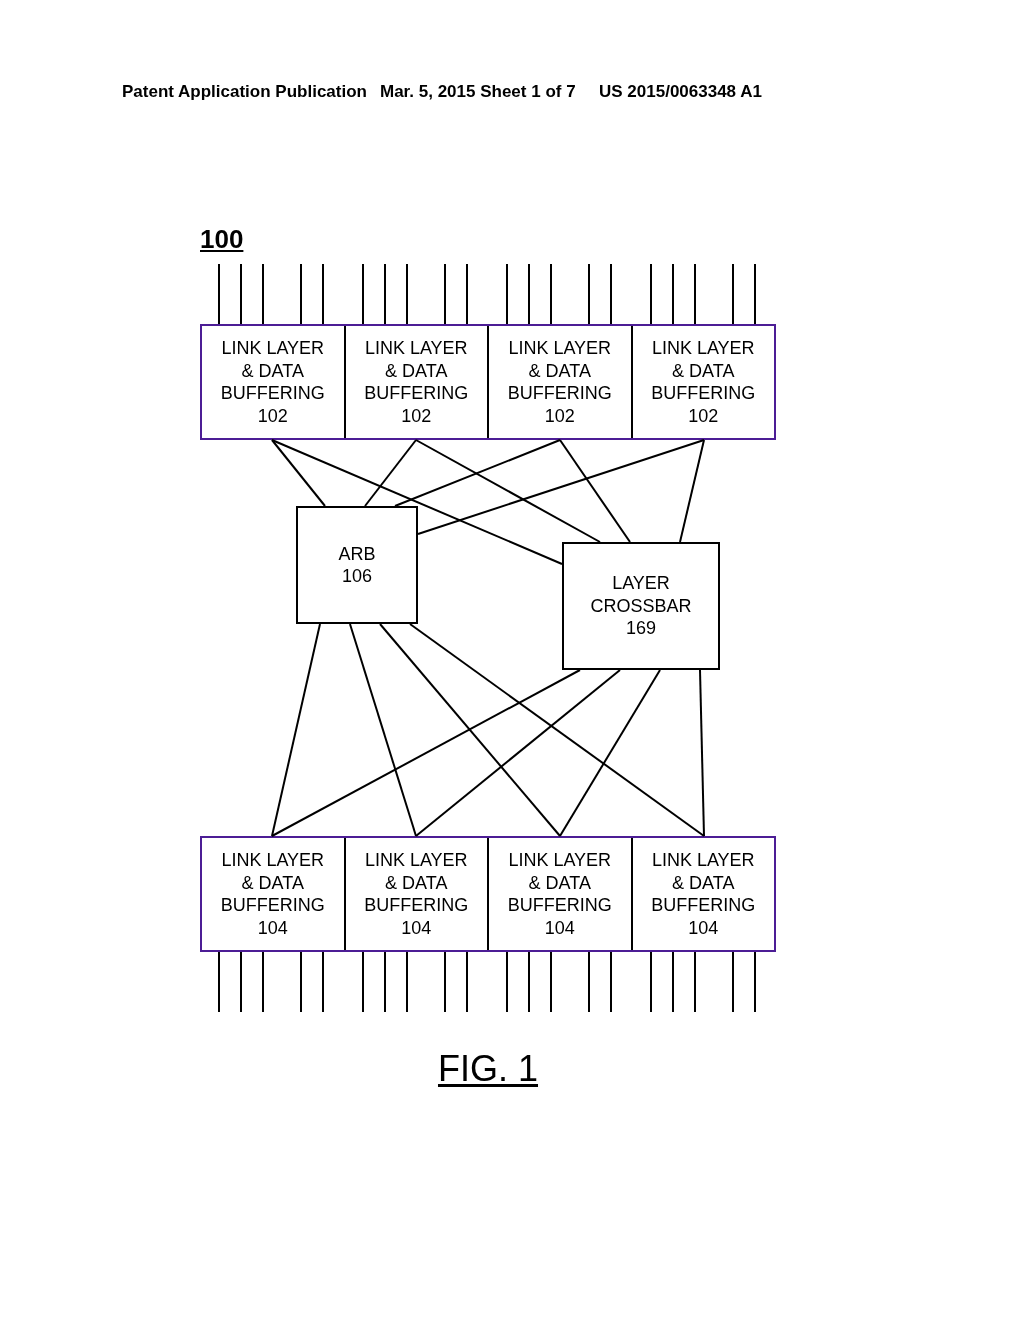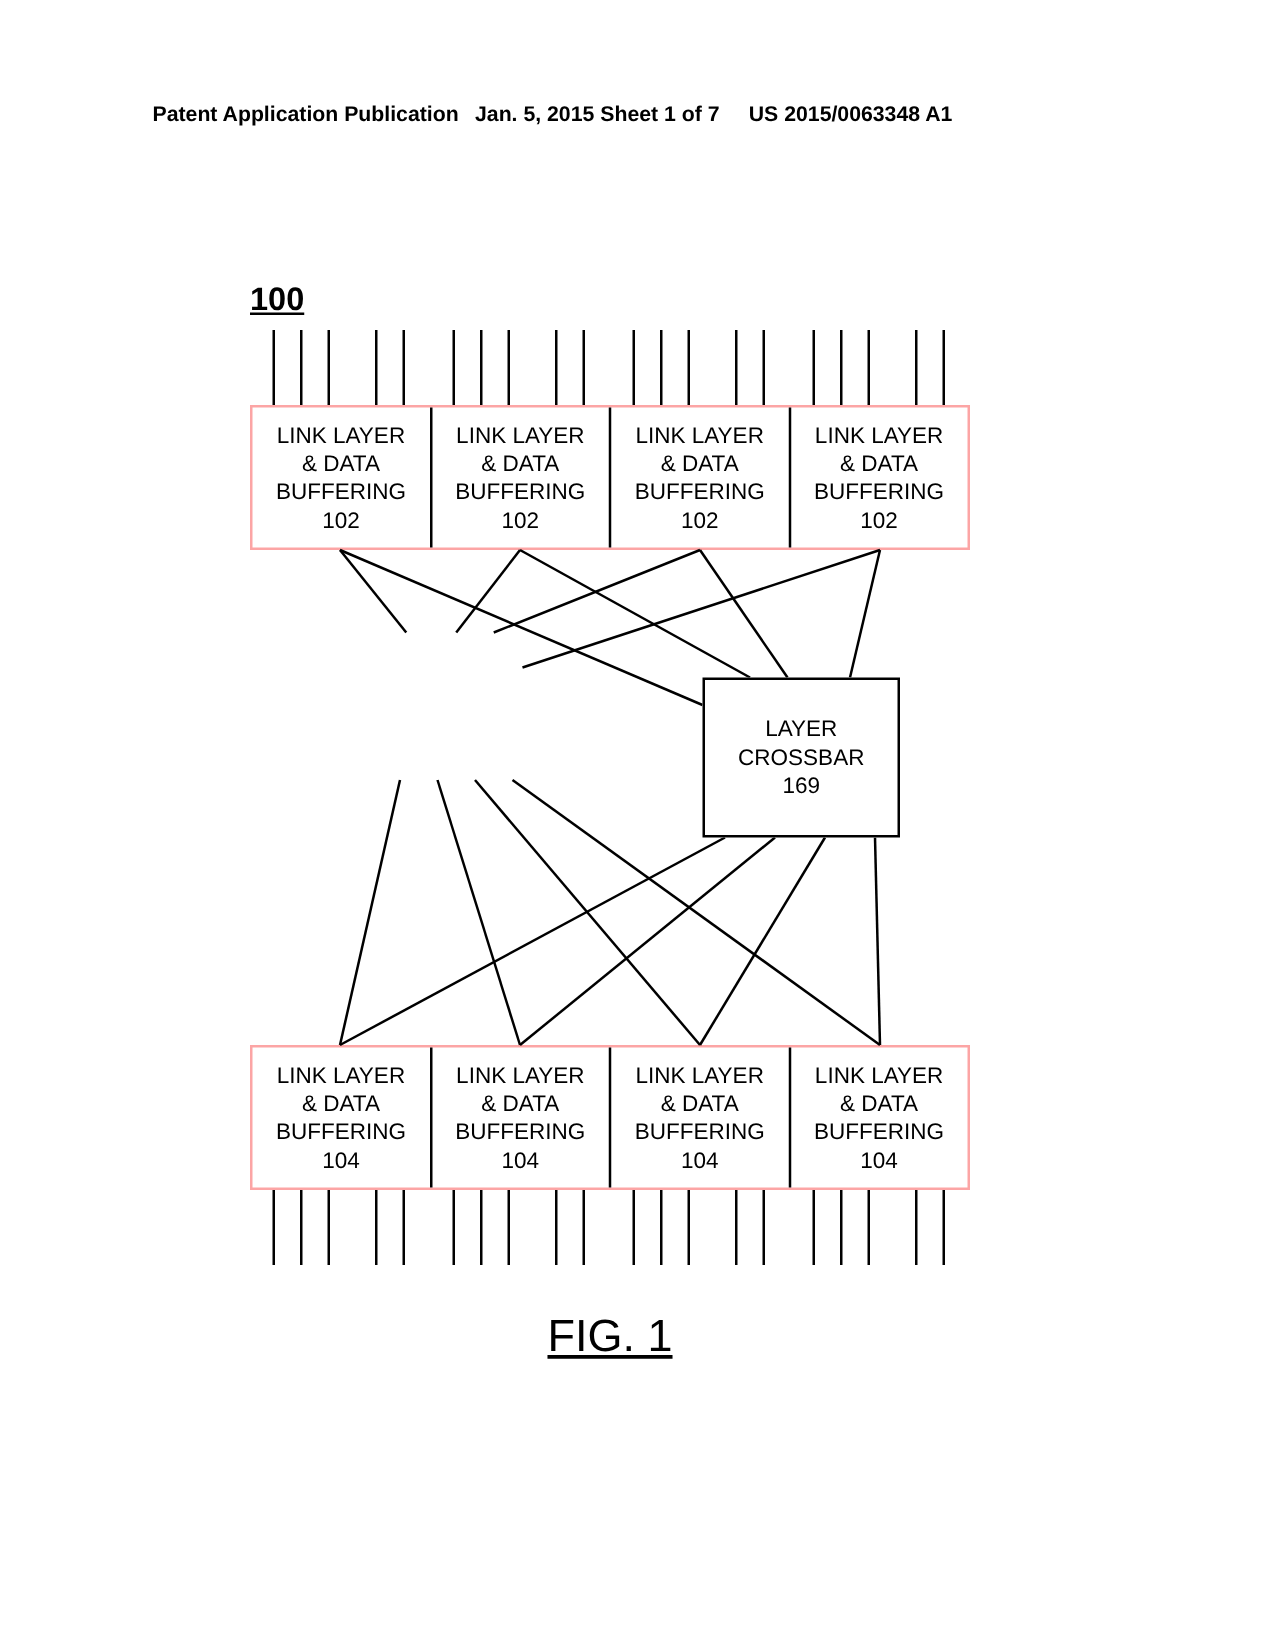--- a/index.html
+++ b/index.html
@@ -40,21 +40,21 @@
     text-align: left;
     font-size: 26px;
     font-weight: bold;
     text-decoration: underline;
   }
   .row {
     position: absolute;
     left: 0;
     width: 100%;
     display: flex;
-    border: 2px solid #fca5a5;
+    border: 2px solid #4c1d95;
   }
   .row-top { top: 100px; height: 116px; }
   .row-bot { top: 612px; height: 116px; }
   .block {
     flex: 1 1 0;
     border-right: 2px solid #000;
     display: flex;
     flex-direction: column;
     align-items: center;
     justify-content: center;
@@ -128,21 +128,21 @@
     z-index: 1;
   }
 </style>
 </head>
 <body>
 
 <div class="page">
 
   <div class="header">
     <span class="header-left">Patent Application Publication</span>
-    <span class="header-mid">Jan. 5, 2015  Sheet 1 of 7</span>
+    <span class="header-mid">Mar. 5, 2015  Sheet 1 of 7</span>
     <span class="header-right">US 2015/0063348 A1</span>
   </div>
 
   <div class="fig-area">
 
     <div class="fig-label-100">100</div>
 
     <div class="tails tails-top">
       <div class="tail-group">
           <div class="line" style="left:18px"></div>
@@ -219,20 +219,24 @@
         <line x1="180" y1="400" x2="360" y2="612"></line>
         <line x1="210" y1="400" x2="504" y2="612"></line>
 
         <line x1="380" y1="446" x2="72" y2="612"></line>
         <line x1="420" y1="446" x2="216" y2="612"></line>
         <line x1="460" y1="446" x2="360" y2="612"></line>
         <line x1="500" y1="446" x2="504" y2="612"></line>
       </g>
     </svg>
 
+    <div class="mid-box arb">
+      <div>ARB</div>
+      <div>106</div>
+    </div>
     <div class="mid-box xbar">
       <div>LAYER</div>
       <div>CROSSBAR</div>
       <div>169</div>
     </div>
 
     <div class="row row-bot">
       <div class="block">
         <div>LINK LAYER</div>
         <div>&amp; DATA</div>

